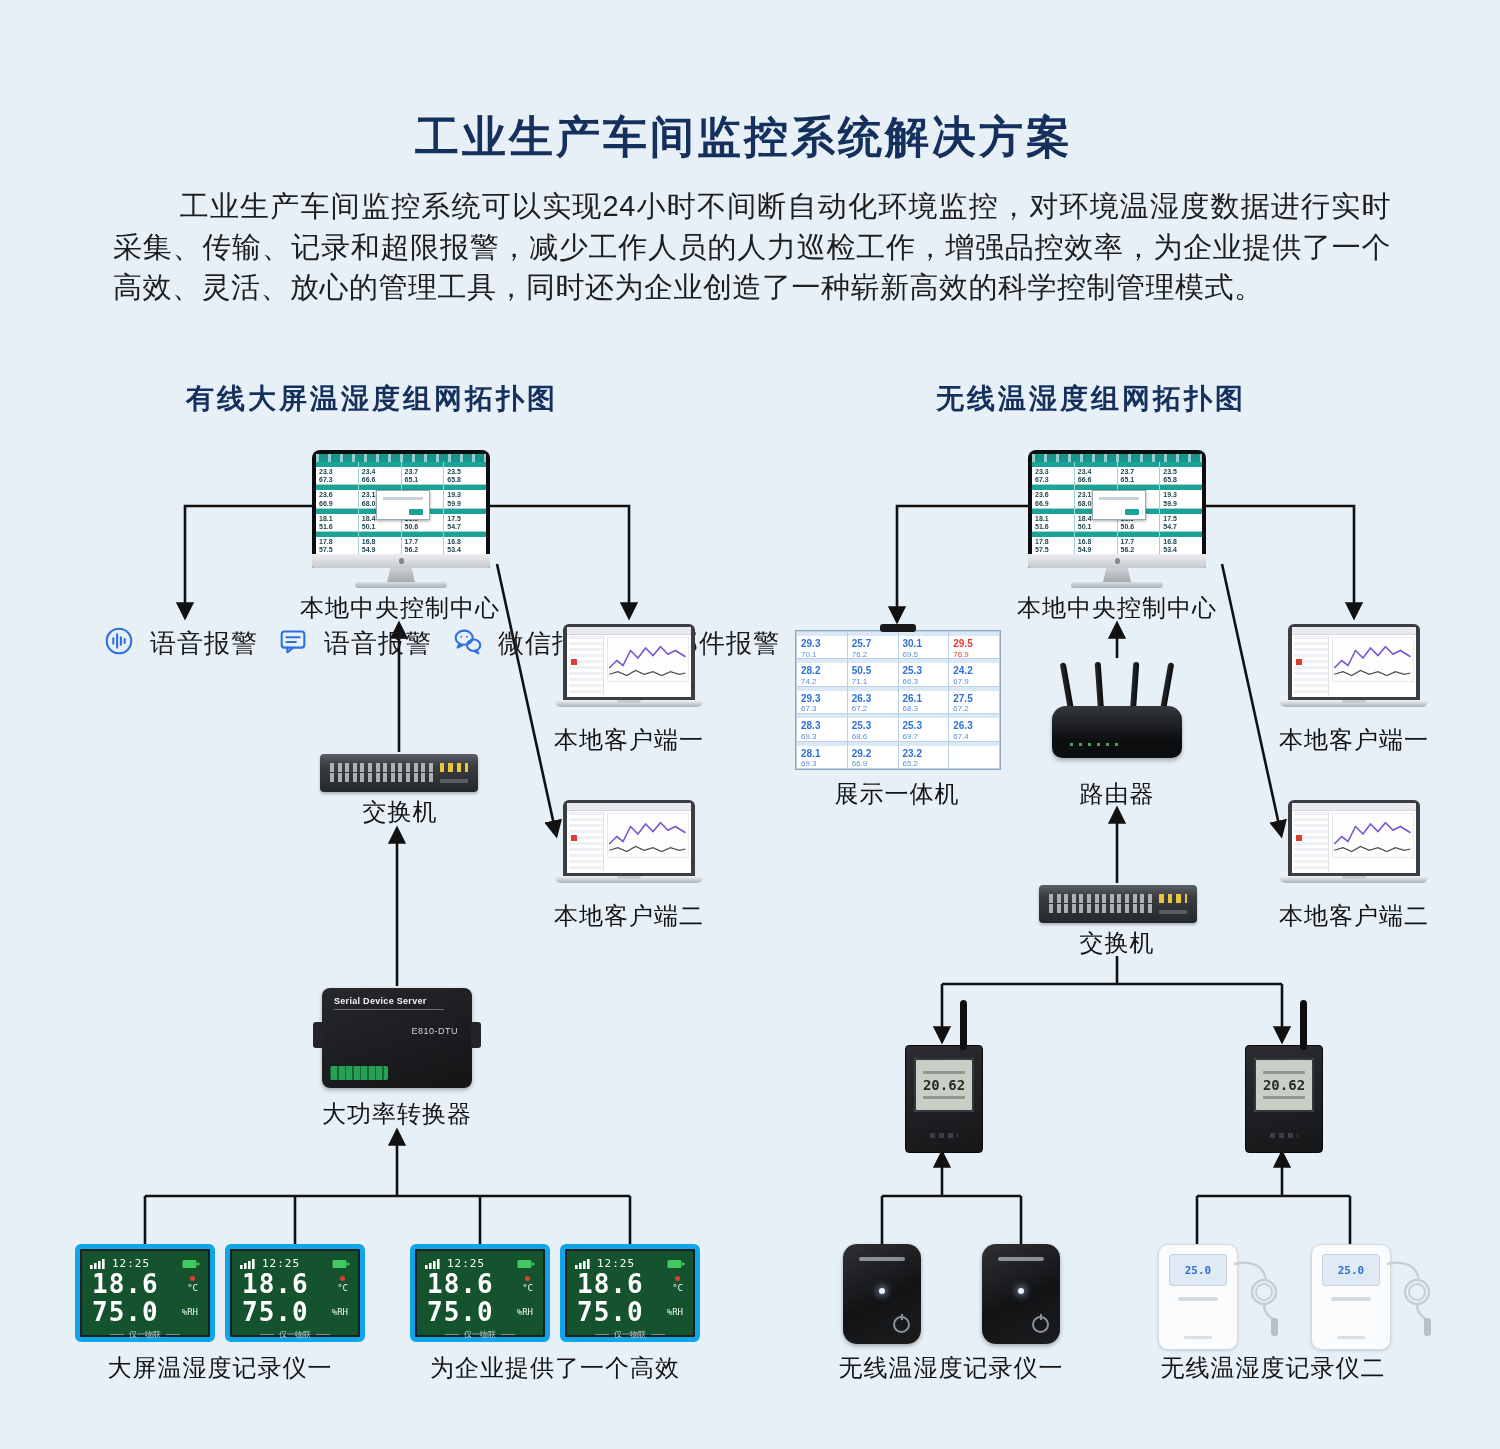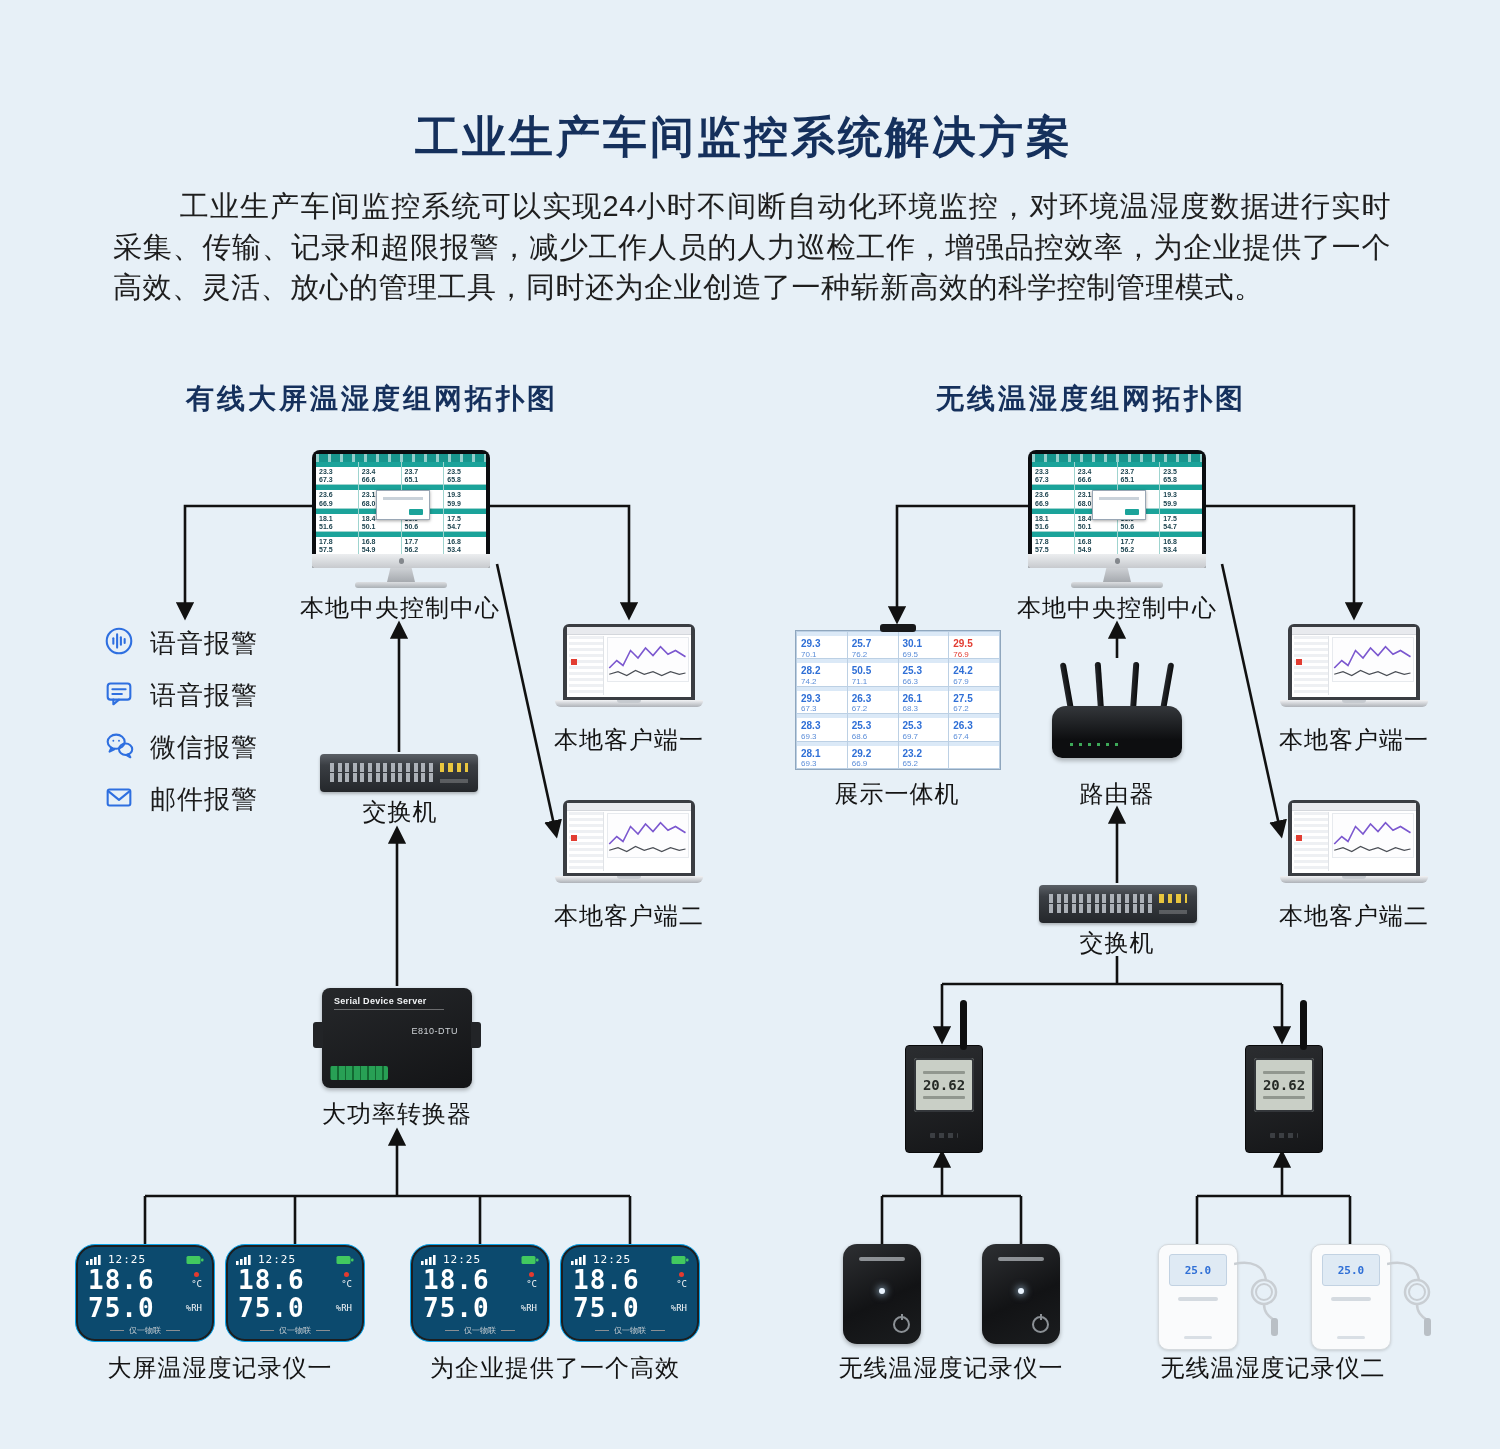--- a/index.html
+++ b/index.html
@@ -81,21 +81,21 @@
   .conv-title { position:absolute; top:8px; left:12px; width:110px; font-size:9px; font-weight:bold;
      color:#f2f4f6; letter-spacing:.3px; border-bottom:1px solid rgba(255,255,255,.35); padding-bottom:3px; }
   .conv-model { position:absolute; top:38px; right:14px; font-size:9px; color:#cfd3d7; letter-spacing:.5px; }
   .conv-term { position:absolute; left:8px; bottom:8px; width:58px; height:14px; background:#28a055; border-radius:2px;
      background-image:repeating-linear-gradient(90deg,rgba(0,60,20,.55) 0 1.5px,transparent 1.5px 7.5px); }
   .conv-ear { position:absolute; width:10px; height:26px; background:#222427; }
   .conv-ear.l { left:-9px; top:34px; border-radius:3px 0 0 3px; }
   .conv-ear.r { right:-9px; top:34px; border-radius:0 3px 3px 0; }
 
   
-  .recorder { width:140px; height:98px; background:#0c4a6e; border-radius:20px; border:1px solid #0ea5e9;
+  .recorder { width:140px; height:98px; background:#14532d; border-radius:6px; border:5px solid #0ea5e9;
      box-shadow:inset 0 0 0 2px #1c1e20; color:#fff; padding:8px 10px 4px; box-sizing:border-box;
      font-family:"DejaVu Sans Mono",monospace; }
   .rec-top { display:flex; align-items:center; gap:6px; height:13px; }
   .rec-time { font-size:11px; letter-spacing:1px; }
   .rec-top .batt { margin-left:auto; display:flex; }
   .rec-val { display:flex; align-items:center; justify-content:space-between; height:28px; padding:0 2px; }
   .rec-val .big { font-size:26px; font-weight:bold; letter-spacing:1px; }
   .unit-col { display:flex; flex-direction:column; align-items:center; gap:2px; }
   .unit-col .u, .rec-val .u { font-size:9px; color:#f2f4f6; }
   .rdot { width:5px; height:5px; border-radius:50%; background:#e53a2f; display:inline-block; }
@@ -137,21 +137,21 @@
 
   .wrec-white { width:78px; height:104px; background:#fafbfc; border:1px solid #d5dade; border-radius:10px;
      box-shadow:0 1px 3px rgba(0,0,0,.15); }
   .ww-screen { position:absolute; top:9px; left:10px; right:10px; height:30px; background:#dfeaf4;
      border:1px solid #c2d2e2; border-radius:3px; display:flex; align-items:center; justify-content:center; }
   .ww-val { font-family:"DejaVu Sans Mono",monospace; font-size:11px; font-weight:bold; color:#2f6fd6; }
   .ww-text { position:absolute; top:52px; left:50%; transform:translateX(-50%); width:40px; height:4px; background:#d4dae0; border-radius:2px; }
   .ww-logo { position:absolute; bottom:10px; left:50%; transform:translateX(-50%); width:28px; height:3px; background:#d9dfe5; border-radius:2px; }
 
   
-  .alarm-list { display:flex; flex-direction:column; gap:18px;justify-content:flex-end; }
+  .alarm-list { display:flex; flex-direction:row; gap:18px;justify-content:flex-end; }
   .alarm-item { display:flex; align-items:center; gap:14px; height:34px; }
   .alarm-icon svg { width:34px; height:34px; stroke:#2e6fe0; stroke-width:2.2; fill:none;
      stroke-linecap:round; stroke-linejoin:round; }
   .alarm-icon .dot { fill:#2e6fe0; stroke:none; }
   .alarm-label { font-size:26px; color:#1b1b1b; letter-spacing:1px; }
 </style>
 </head>
 <body>
 
 <div class="canvas">

